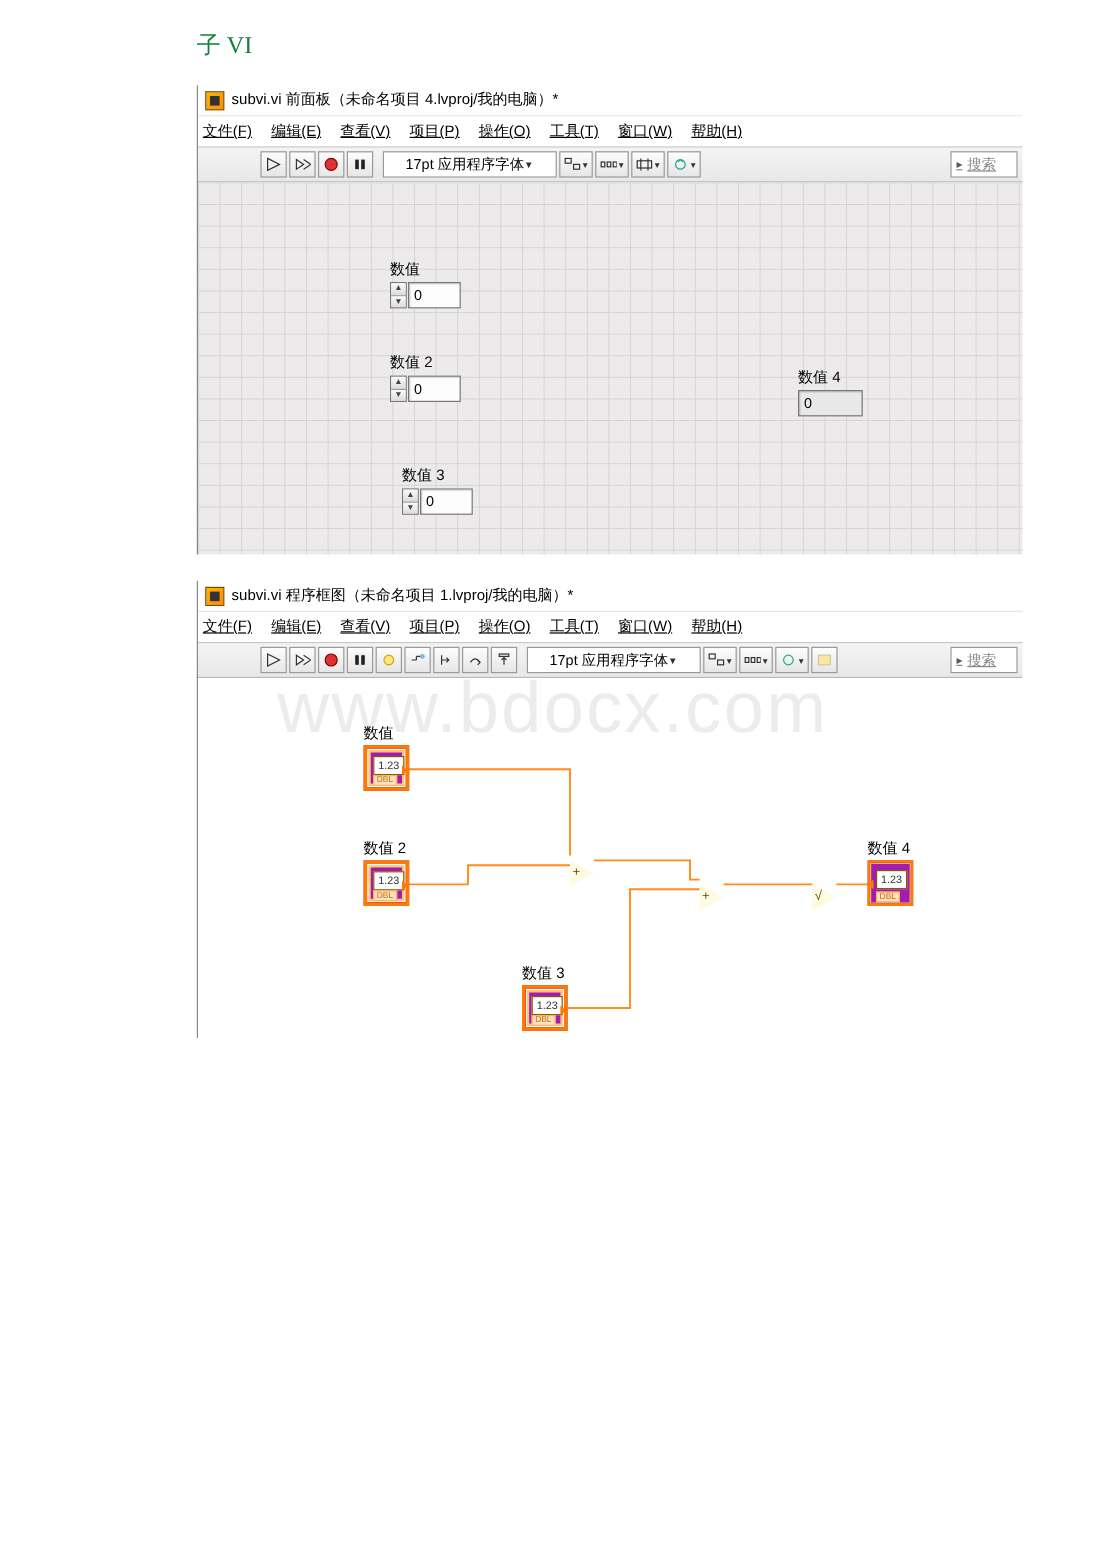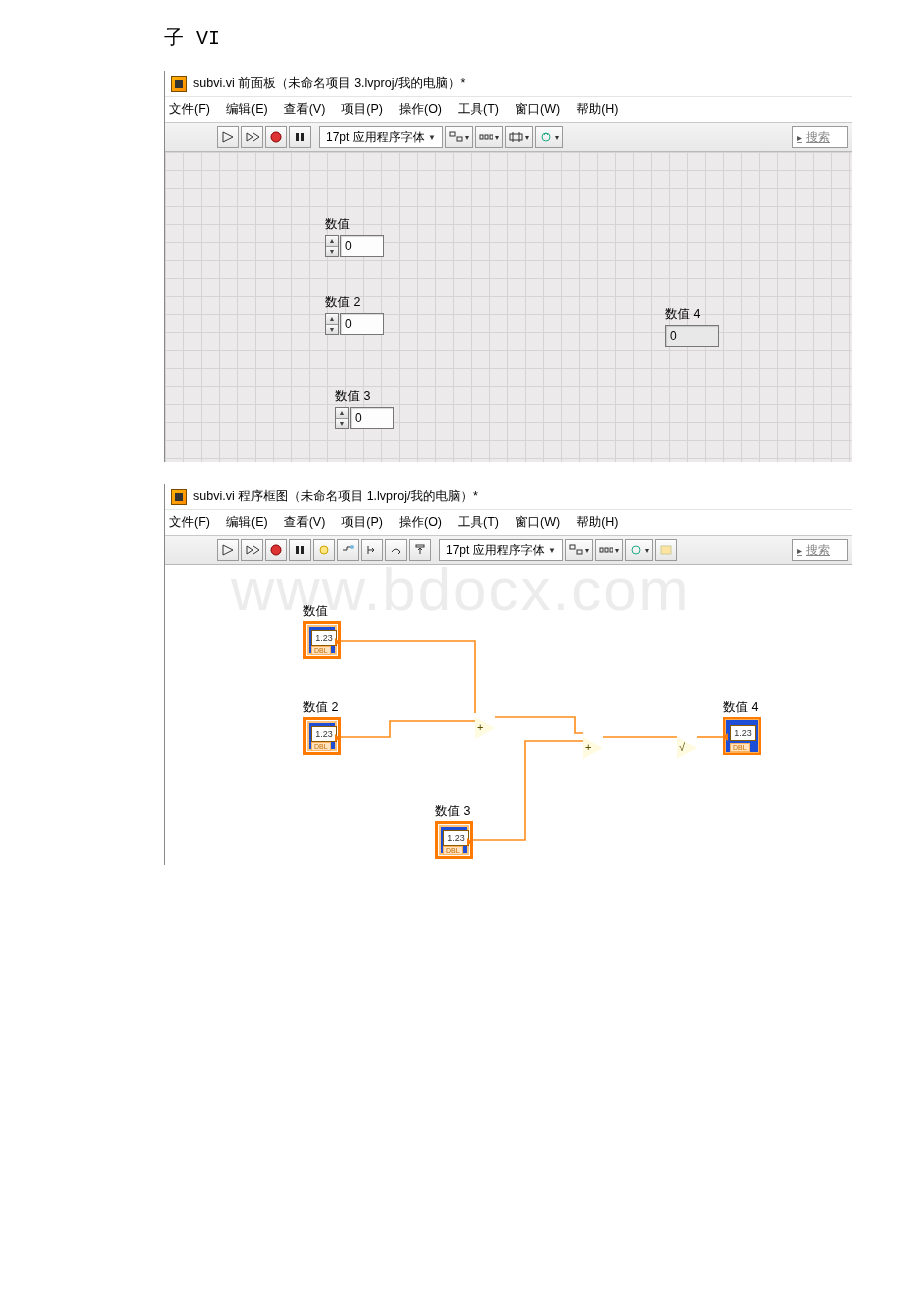--- a/index.html
+++ b/index.html
@@ -3,24 +3,24 @@
   <meta charset="utf-8">
   <style>
     * { box-sizing: border-box; margin: 0; padding: 0; }
     body {
       background: #fff;
       font-family: "Microsoft YaHei", "SimSun", Arial, sans-serif;
       font-size: 13px;
       width: 920px;
     }
     .page-heading {
-      font-family: Liberation Mono, monospace;
+      font-family: Liberation Serif, serif;
       font-size: 20px;
       padding: 24px 0 20px 164px;
-      color: #000000;
+      color: #15803d;
     }
     .window {
       margin-left: 164px;
       width: 688px;
       border-left: 1px solid #888;
     }
     .titlebar {
       display: flex;
       align-items: center;
       gap: 6px;
@@ -40,21 +40,21 @@
     }
     .titlebar-text { font-size: 12.5px; color:#000; }
     .menubar {
       display: flex;
       gap: 16px;
       padding: 4px 4px;
       font-size: 12.5px;
       color:#000;
       background:#fff;
     }
-    .menubar span { cursor: default; }
+    .menubar span { cursor: default; text-decoration: underline; }
     .toolbar {
       display: flex;
       align-items: center;
       padding: 3px 4px 3px 52px;
       gap: 2px;
       background: linear-gradient(#f4f4f4,#e8e8e8);
       border-top: 1px solid #c9c9c9;
       border-bottom: 1px solid #b8b8b8;
       height: 30px;
     }
@@ -66,21 +66,21 @@
       display: inline-flex;
       align-items: center;
       justify-content: center;
       font-size: 11px;
       padding: 0 3px;
     }
     .tbtn.dd::after { content:"▾"; font-size:8px; margin-left:2px; color:#333;}
     .tbtn svg { display:block; }
     .font-box {
       height:22px; border:1px solid #9a9a9a; background:#fff;
-      display:inline-flex; align-items:center; padding:0 6px;
+      display:inline-flex; align-items:center; padding:0 18px;
       font-size:12px; min-width:124px; justify-content:space-between;
     }
     .font-box .dd-ar { font-size:8px; color:#333; }
     .search-box {
       margin-left:auto;
       height:22px; border:1px solid #9a9a9a; background:#fff;
       display:inline-flex; align-items:center; padding:0 4px;
       font-size:12px; color:#888; min-width:56px; gap:4px;text-decoration:underline;
     }
     .search-box::before { content:"▸"; color:#555; font-size:10px;}
@@ -123,21 +123,21 @@
       height: 300px;
       background:#fff;
     }
     .bd-node-label {
       position:absolute; font-size:12.5px; color:#000;
     }
     .bd-terminal {
       position:absolute;
       width:38px; height:38px;
       border:2px solid #ff7a00;
-      background:#1d4ed8;
+      background:#a21caf;
       box-shadow: 0 0 0 1px #ffb15c inset;
     }
     .bd-terminal .inner {
       position:absolute; left:5px; top:6px; width:26px; height:16px;
       border:1px solid #8a5a00; background:#fff; font-size:9px;
       display:flex; align-items:center; justify-content:center; color:#333;
     }
     .bd-terminal .dbl {
       position:absolute; left:5px; bottom:1px; font-size:7px; color:#c46a00;
       background:#ffe3c0; padding:0 2px; border:1px solid #ffb15c;
@@ -187,21 +187,21 @@
     .gap { height:22px; }
   </style>
 </head>
 <body>
 
 <div class="page-heading">子 VI</div>
 
 <div class="window">
   <div class="titlebar">
     <div class="lv-icon"></div>
-    <div class="titlebar-text">subvi.vi 前面板（未命名项目 3.lvproj/我的电脑）*</div>
+    <div class="titlebar-text">subvi.vi 前面板（未命名项目 4.lvproj/我的电脑）*</div>
   </div>
 
   <div class="menubar">
     <span>文件(F)</span>
     <span>编辑(E)</span>
     <span>查看(V)</span>
     <span>项目(P)</span>
     <span>操作(O)</span>
     <span>工具(T)</span>
     <span>窗口(W)</span>

